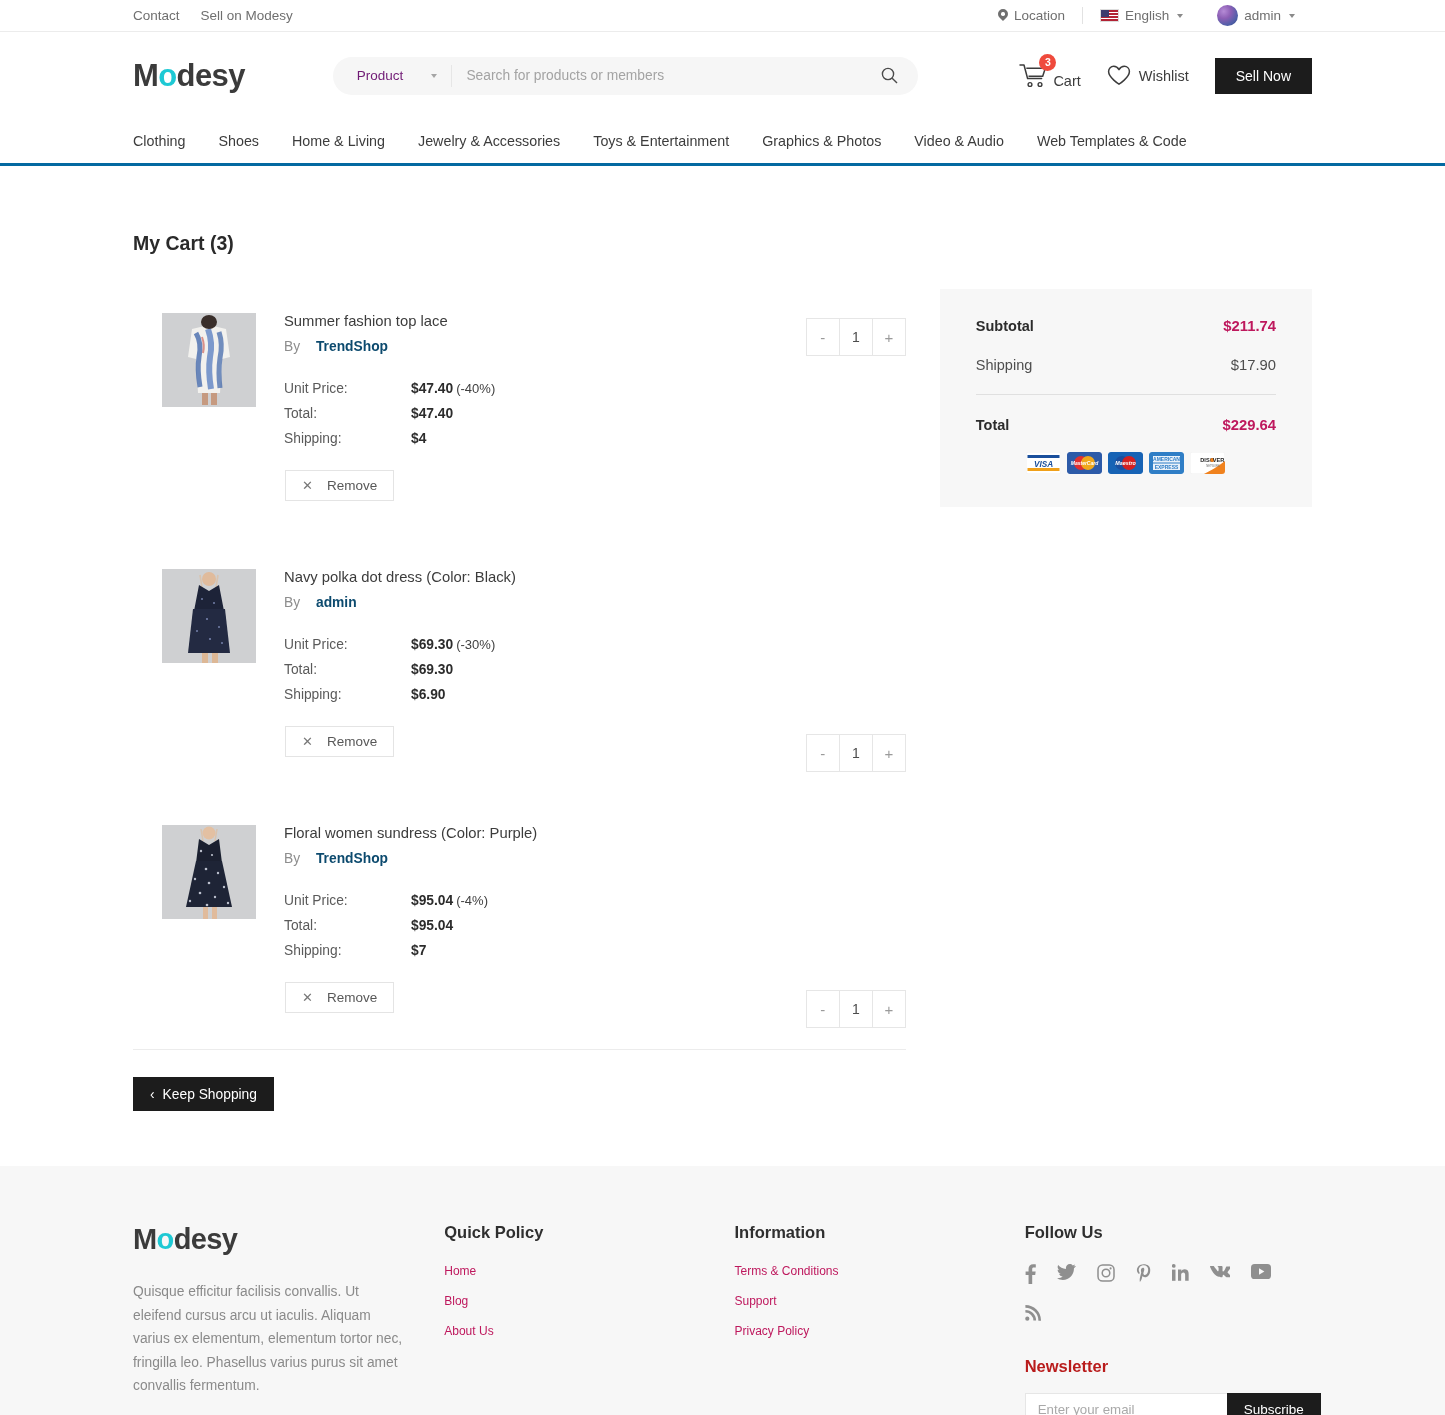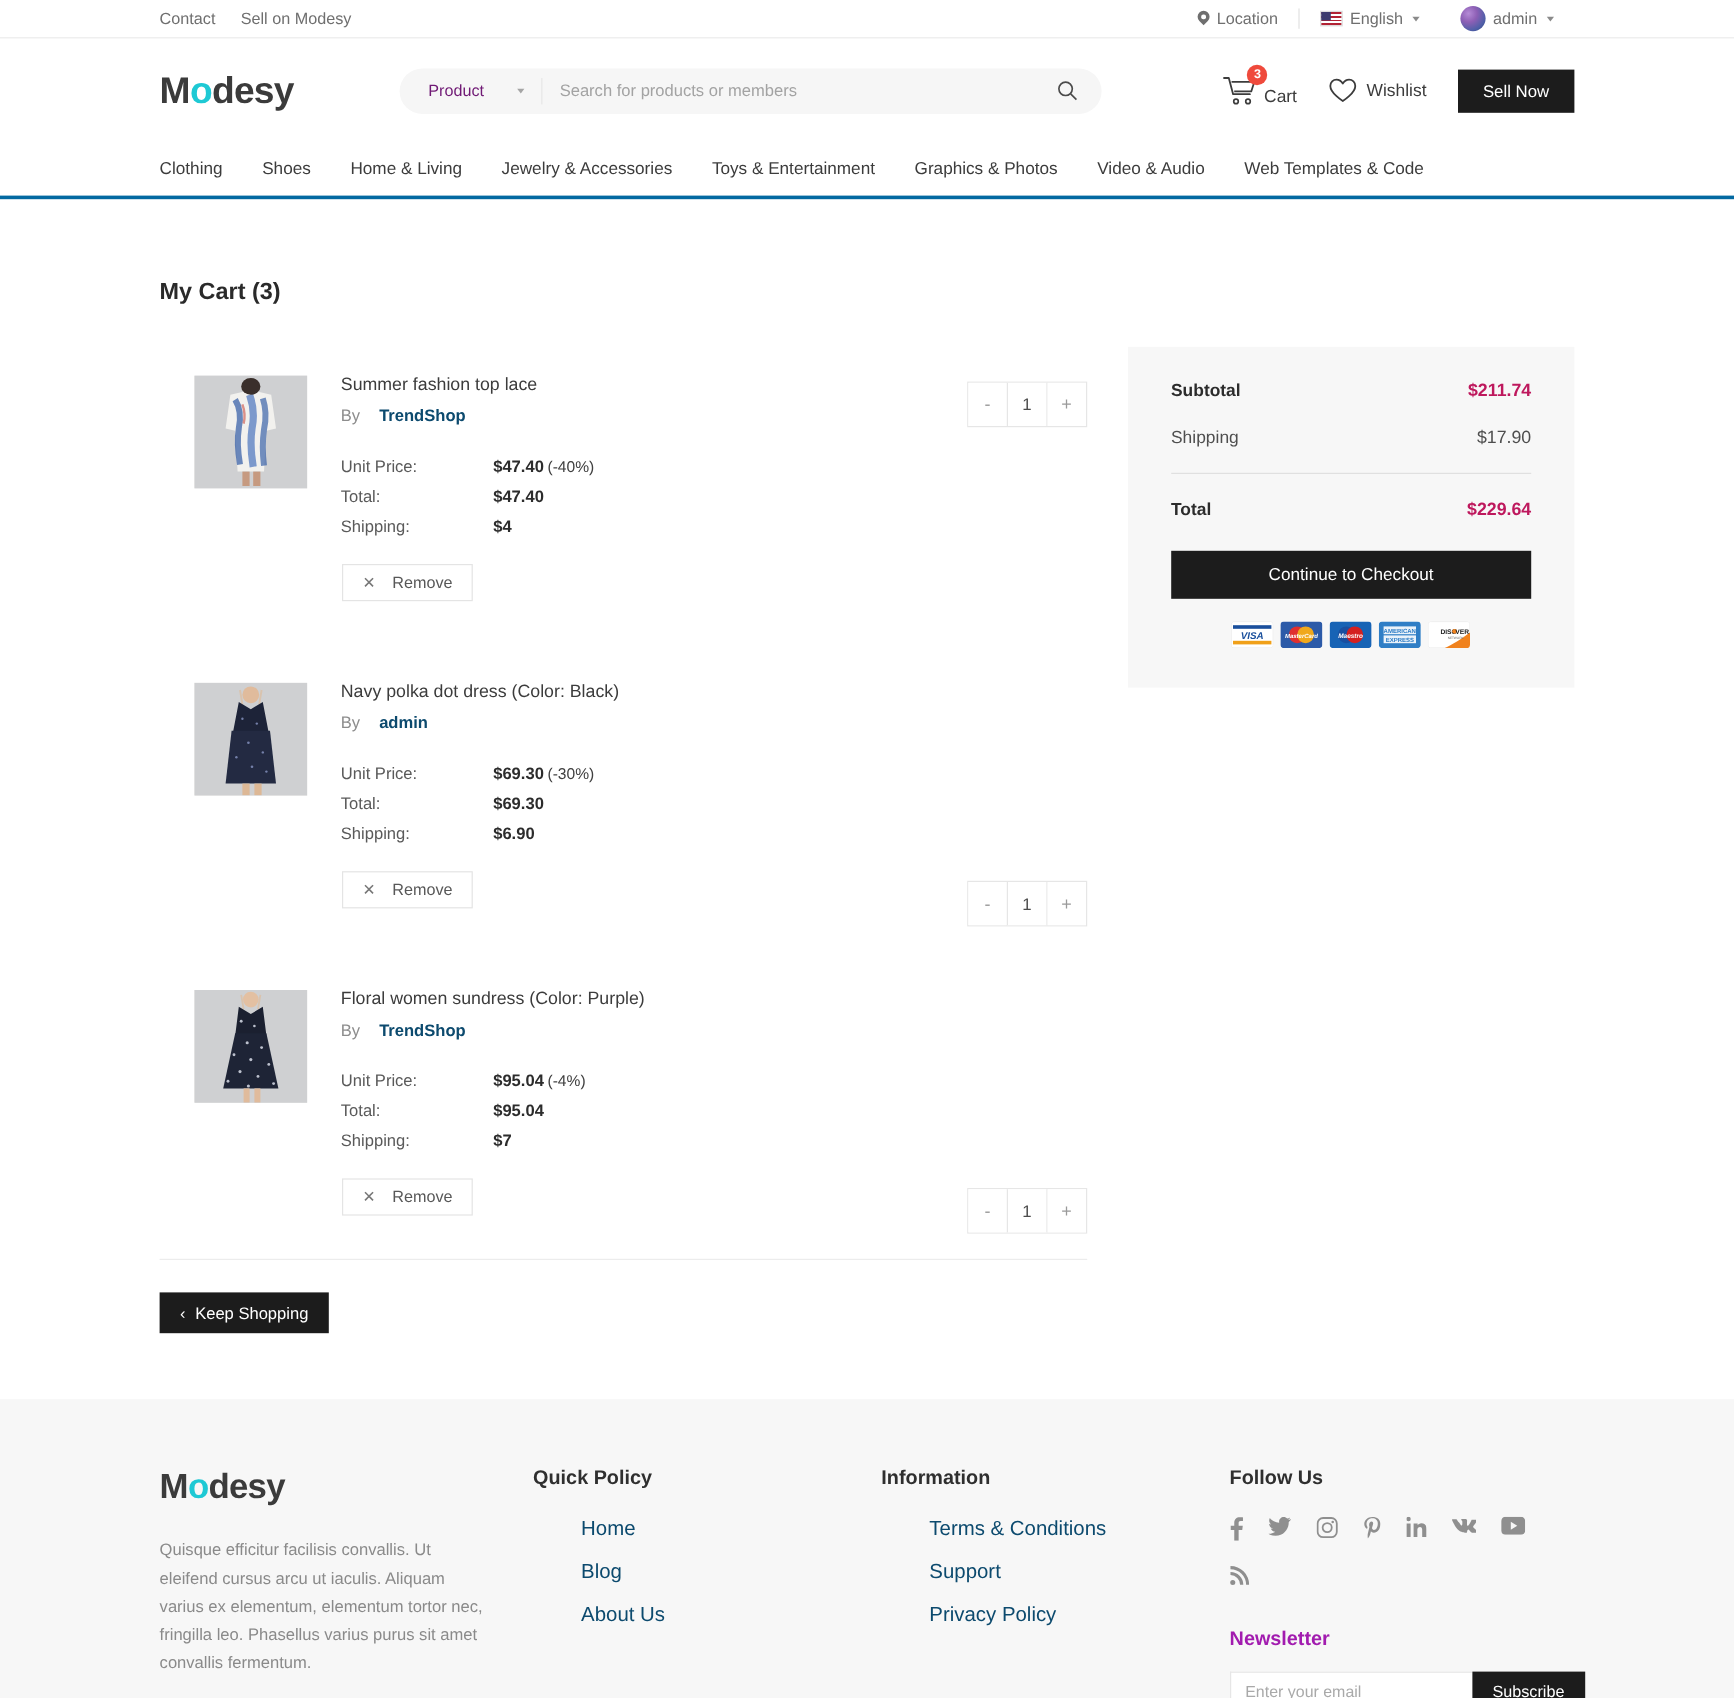--- a/index.html
+++ b/index.html
@@ -207,24 +207,24 @@
   
   .footer { background: #f7f7f7; padding: 57px 133px 0; margin-top: 55px; }
   .footer-cols { display: flex; }
   .fcol-brand { width: 325px; }
   .fcol { width: 303px; }
   .fcol-social { width: 300px; }
   .flogo { font-size: 29px; font-weight: 700; color: #3b3b3b; letter-spacing: -0.6px; }
   .flogo .o { color: #1ec9d4; }
   .fdesc { margin-top: 24px; font-size: 13.8px; line-height: 23.5px; color: #8a8a8a; width: 270px; }
   .fhead { font-size: 16.5px; font-weight: 700; color: #2f2f2f; margin-bottom: 22px; }
-  .flink { display: block; font-size: 17px; color: #0c4a6e; text-decoration: none; margin-bottom: 16px; cursor: pointer; margin-left: 40px; }
+  .flink { display: block; font-size: 12px; color: #be185d; text-decoration: none; margin-bottom: 16px; cursor: pointer; }
   .social-row { display: flex; flex-wrap: wrap; gap: 21px; width: 260px; }
   .social-ico { color: #8f8f8f; cursor: pointer; display: inline-flex; }
-  .news-head { font-size: 16.5px; font-weight: 700; color: #a21caf; margin: 36px 0 17px; }
+  .news-head { font-size: 16.5px; font-weight: 700; color: #b91c1c; margin: 36px 0 17px; }
   .news-form { display: flex; width: 268px; height: 33px; }
   .news-input {
     flex: 1; border: 1px solid #e6e6e6; border-right: none; background: #fff;
     padding: 0 12px; font-size: 13.3px; outline: none; color: #555;
     font-family: "Liberation Sans", sans-serif;
   }
   .news-input::placeholder { color: #a9a9a9; }
   .news-btn {
     background: #1c1c1c; color: #fff; border: none; padding: 0 17px;
     font-size: 13.5px; cursor: pointer; font-family: "Liberation Sans", sans-serif;
@@ -479,21 +479,20 @@
       </div>
       <div class="sum-row">
         <span class="sum-key light">Shipping</span>
         <span class="sum-val light">$17.90</span>
       </div>
       <div class="sum-hr"></div>
       <div class="sum-row">
         <span class="sum-key">Total</span>
         <span class="sum-val">$229.64</span>
       </div>
-      <button class="checkout-btn">Continue to Checkout</button>
       <div class="cards">
         <svg class="card-ico" viewBox="0 0 35 22">
           <rect width="35" height="22" rx="2" fill="#fff" stroke="#dcdcdc" stroke-width=".5"></rect>
           <rect x="1.5" y="3" width="32" height="3" fill="#1a4f9c"></rect>
           <rect x="1.5" y="16" width="32" height="3" fill="#f0a019"></rect>
           <text x="17.5" y="14.5" font-size="8.2" font-weight="700" font-style="italic" fill="#1a4f9c" text-anchor="middle" font-family="Liberation Sans, sans-serif">VISA</text>
         </svg>
         <svg class="card-ico" viewBox="0 0 35 22">
           <rect width="35" height="22" rx="2" fill="#2c5aa8"></rect>
           <circle cx="14" cy="11" r="7" fill="#e02f2f"></circle>

